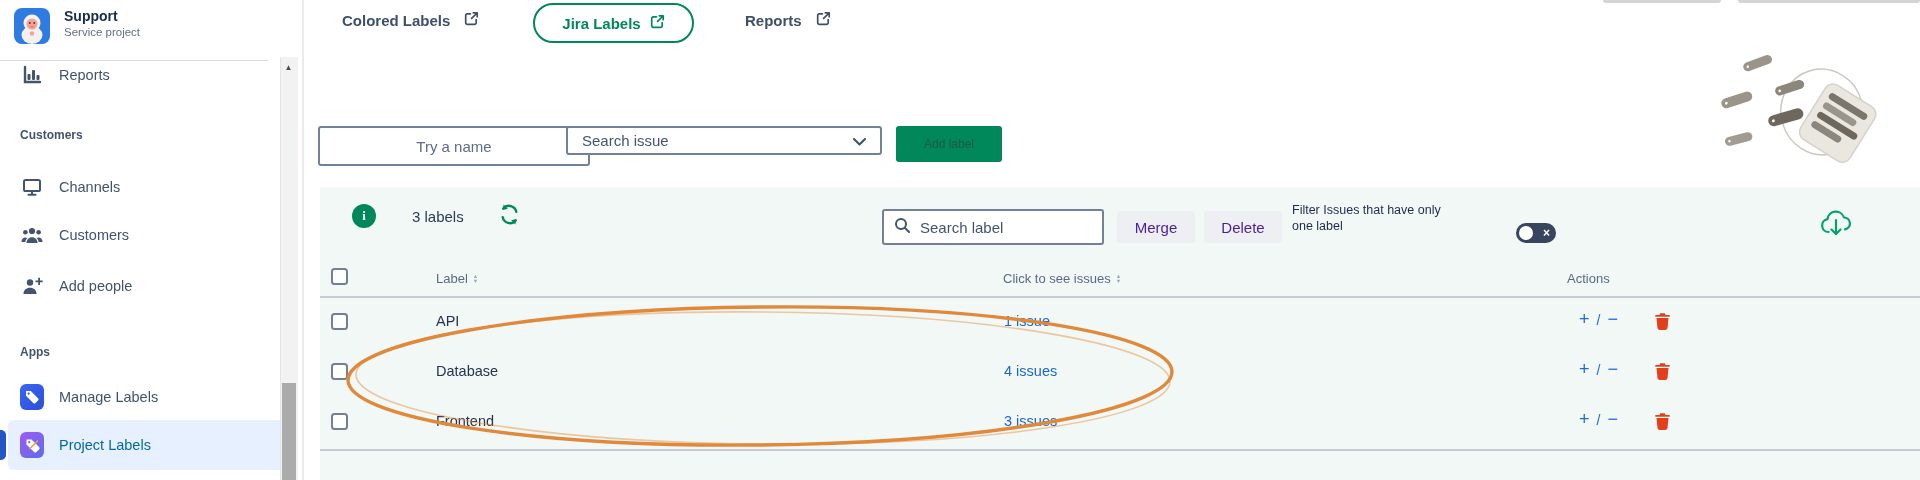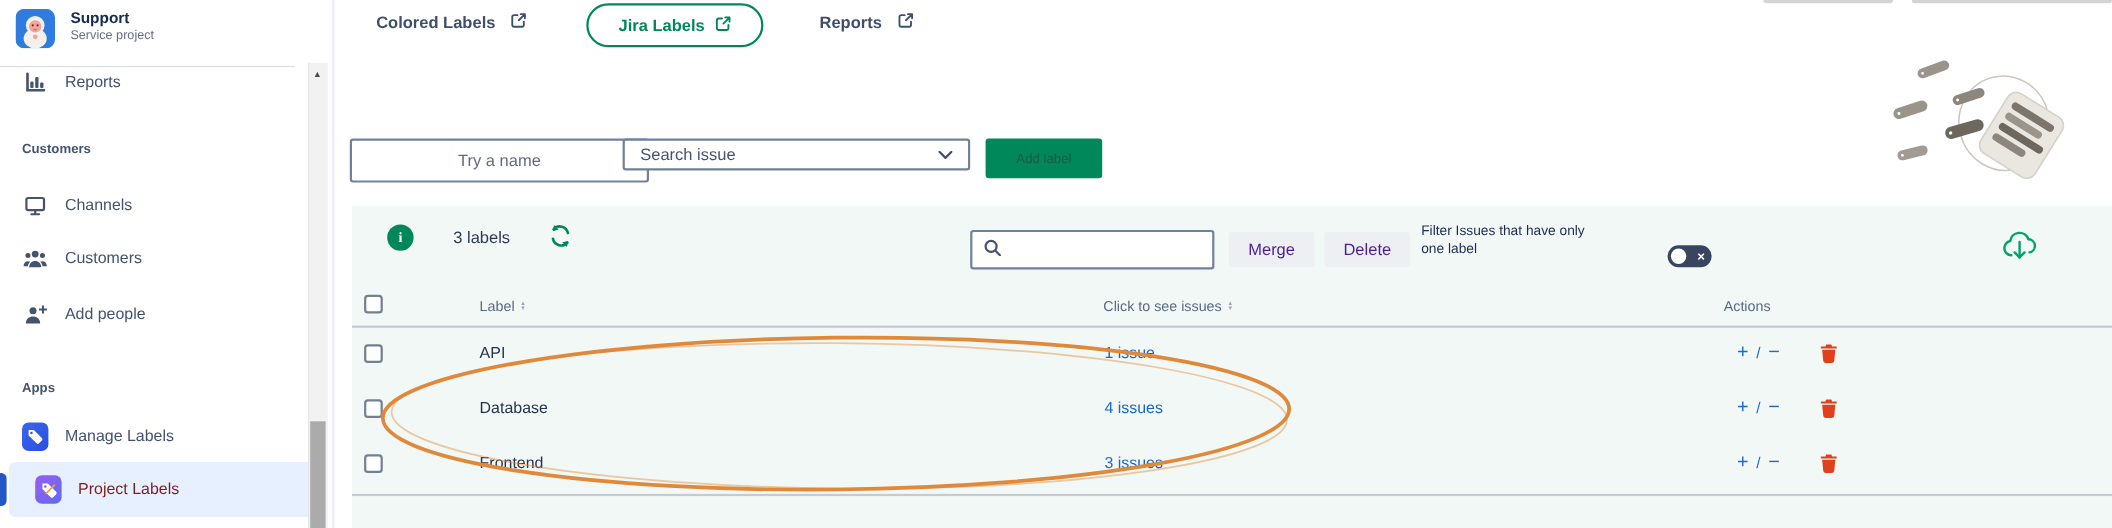--- a/index.html
+++ b/index.html
@@ -10,21 +10,21 @@
   .sidebar{position:absolute;left:0;top:0;width:302px;height:480px;background:#fff}
   .sb-divider{position:absolute;left:0;top:60px;width:268px;height:1px;background:#D8DCE2}
   .content-divider{position:absolute;left:302px;top:0;width:2px;height:480px;background:#E9EBEF}
   .proj-avatar{position:absolute;left:14px;top:8px;width:36px;height:36px;border-radius:8px;overflow:hidden}
   .proj-name{position:absolute;left:64px;top:8px;font-size:14px;font-weight:bold;color:#172B4D}
   .proj-type{position:absolute;left:64px;top:26px;font-size:11.5px;color:#626F86}
   .sb-item{position:absolute;left:0;width:262px;height:40px;display:flex;align-items:center;gap:15px;
            padding-left:20px;box-sizing:border-box;font-size:14.5px;color:#42526E;cursor:pointer}
   .sb-ic{width:24px;display:flex;justify-content:center;align-items:center;flex:0 0 24px}
   .sb-heading{position:absolute;left:20px;font-size:12px;font-weight:bold;color:#44546F}
-  .sb-item.selected{background:#E7F0FE;color:#7f1d1d;left:8px;width:284px;border-radius:6px;padding-left:24px}
+  .sb-item.selected{background:#E7F0FE;color:#0369a1;left:8px;width:284px;border-radius:6px;padding-left:12px}
   .sel-indicator{position:absolute;left:-4px;top:430px;width:10px;height:30px;border-radius:5px;background:#2457C5}
   .appic{width:26px;height:26px;border-radius:6px;display:flex;align-items:center;justify-content:center}
   .appic.manage{background:linear-gradient(135deg,#3A66F0,#2B4FD8)}
   .appic.project{background:linear-gradient(135deg,#9A5CF6,#5E6CEB)}
   
   .sb-scroll-track{position:absolute;left:280px;top:57px;width:17px;height:423px;background:#F2F2F2;border-left:1px solid #E4E4E4}
   .sb-scroll-up{position:absolute;left:280px;top:58px;width:17px;height:18px;display:flex;align-items:center;justify-content:center;
                 font-size:8px;color:#4A4A4A;cursor:pointer}
   .sb-scroll-thumb{position:absolute;left:282px;top:383px;width:14px;height:97px;background:#ABABAB;cursor:pointer}
   
@@ -264,20 +264,21 @@
     </svg>
   </span>
 
   <div class="search-box">
     <span>
       <svg width="16" height="16" viewBox="0 0 16 16" fill="none" stroke="#44546F" stroke-width="2" stroke-linecap="round">
         <circle cx="7" cy="7" r="5"></circle>
           <path d="M11 11l4 4"></path>
       </svg>
     </span>
+    <input type="text" placeholder="Search label" style="">
   </div>
 
   <button class="btn-disabled" style="left:797px">Merge</button>
   <button class="btn-disabled" style="left:884px">Delete</button>
 
   <div class="filter-label">Filter Issues that have only one label</div>
   <div class="toggle">
     <span class="knob"></span>
     <span class="x">×</span>
   </div>

